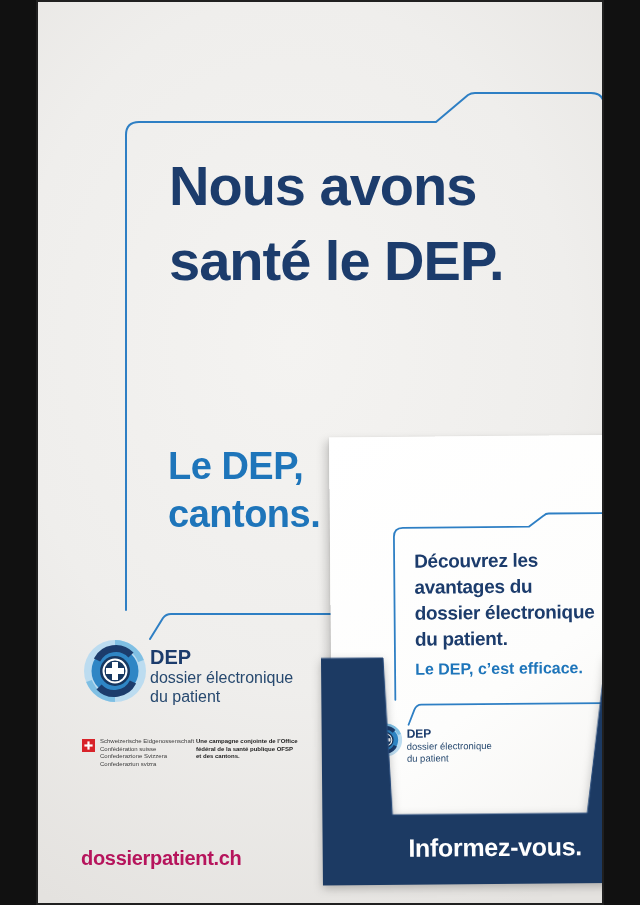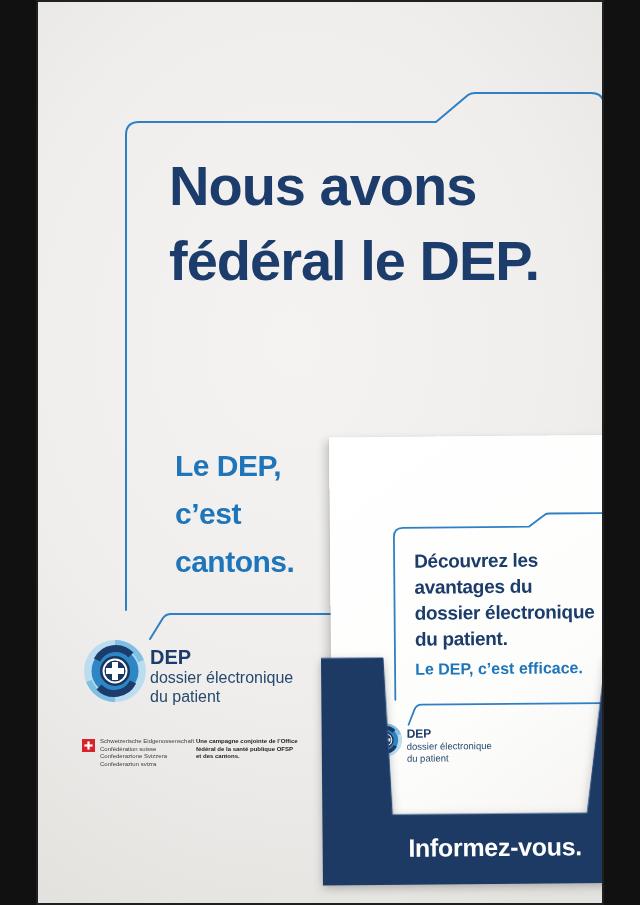--- a/index.html
+++ b/index.html
@@ -22,22 +22,22 @@
   .headline{
     position:absolute;left:131px;
     color:#1c3c6c;font-weight:bold;font-size:56px;
     letter-spacing:-1px;line-height:1;white-space:nowrap;
   }
   .hl1{top:156px;}
   .hl2{top:231px;}
   .hl3{top:333px;}
 
   .subline{
-    position:absolute;left:137px;top:440px;
-    color:#1e75ba;font-weight:bold;font-size:30px;
+    position:absolute;left:130px;top:440px;
+    color:#1e75ba;font-weight:bold;font-size:38px;
     letter-spacing:-0.5px;line-height:48px;white-space:nowrap;
   }
 
   
   .dep-logo-main{position:absolute;left:45px;top:637px;width:230px;height:70px;}
   .dep-logo-main .logo-svg{position:absolute;left:0;top:0;}
   .dep-text-main{position:absolute;left:67px;top:7px;color:#27496f;}
   .dep-text-main .dep-name{font-size:20px;font-weight:bold;color:#1c3c6c;line-height:22px;}
   .dep-text-main .dep-sub{font-size:16px;line-height:19px;}
 
@@ -88,25 +88,24 @@
 <div class="frame">
 
   <svg class="folder-outline" viewBox="0 0 640 905">
     <g fill="none" stroke="#2e7fc4" stroke-width="2" stroke-linejoin="round" stroke-linecap="round">
       <path d="M88,608 L88,133 Q88,120 101,120 L398,120 L430,93 Q433,91 437,91 L553,91 Q566,91 566,104 L566,640"></path>
       <path d="M112,637 L125,616 Q128,612 133,612 L566,612"></path>
     </g>
   </svg>
 
   <div class="headline hl1">Nous avons</div>
-  <div class="headline hl2">fédéral le DEP.</div>
+  <div class="headline hl2">santé le DEP.</div>
 
   <div class="subline">
     <div>Le DEP,</div>
-    <div>c’est</div>
     <div>cantons.</div>
   </div>
 
   <div class="dep-logo-main">
     <svg class="logo-svg" width="64" height="64" viewBox="0 0 64 64">
       <circle cx="32" cy="32" r="31" fill="#bcdcf0"></circle>
       <path d="M32,4 A28,28 0 0,1 58,22" fill="none" stroke="#7fbfe3" stroke-width="6"></path>
       <path d="M32,60 A28,28 0 0,1 6,42" fill="none" stroke="#7fbfe3" stroke-width="6"></path>
       <circle cx="32" cy="32" r="23.5" fill="#2f86c5"></circle>
       <path d="M14,21 A21,21 0 0,1 48,16" fill="none" stroke="#1c3c6c" stroke-width="7"></path>
@@ -134,20 +133,21 @@
       <div>Confederazione Svizzera</div>
       <div>Confederaziun svizra</div>
     </div>
     <div class="campaign-lines">
       <div>Une campagne conjointe de l’Office</div>
       <div>fédéral de la santé publique OFSP</div>
       <div>et des cantons.</div>
     </div>
   </div>
 
+  <a class="website">dossierpatient.ch</a>
 
   <div class="inset">
 
     <div class="flyer">
       <svg class="mini-folder-outline" viewBox="0 0 325 392">
         <g fill="none" stroke="#2e7fc4" stroke-width="1.8" stroke-linejoin="round" stroke-linecap="round">
           <path d="M64,263 L64,100 Q64,91 73,91 L199,91 L214,80 Q216,78 219,78 L281,78 Q290,78 290,87 L290,262"></path>
           <path d="M77,288 L83,273 Q85,268 90,268 L290,268"></path>
         </g>
       </svg>

